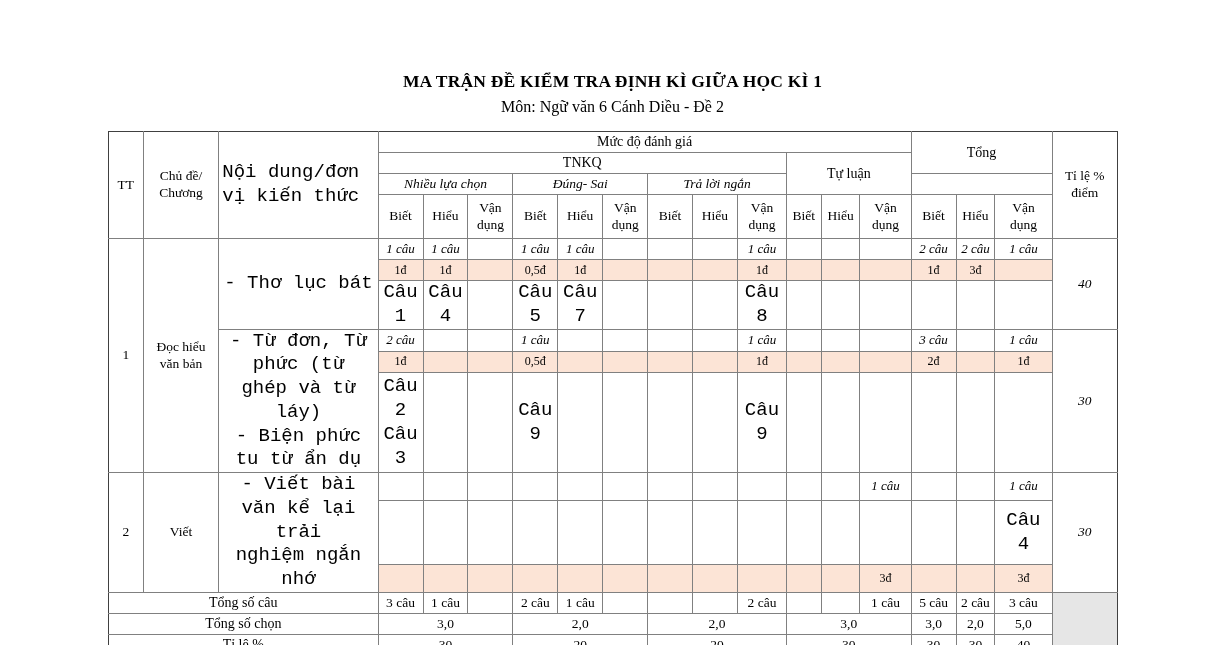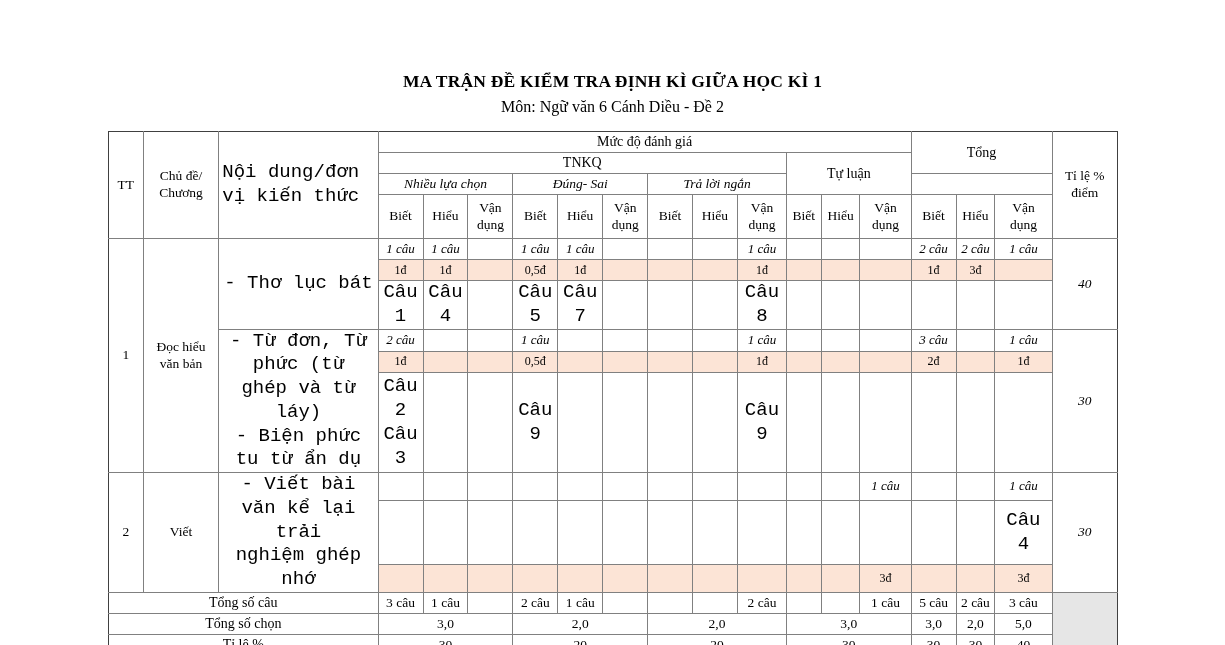--- a/index.html
+++ b/index.html
@@ -338,21 +338,21 @@
         <td class="cell-q"></td>
         <td class="cell-q"></td>
         <td class="cell-q"></td>
       </tr>
 
       <tr>
         <td class="topic outer-l" rowspan="3">2</td>
         <td class="topic" rowspan="3">Viết</td>
         <td class="content-cell" rowspan="3">
           <div>- Viết bài văn kể lại trải</div>
-          <div>nghiệm ghép nhớ</div>
+          <div>nghiệm ngắn nhớ</div>
         </td>
         <td class="cell-count"></td>
         <td class="cell-count"></td>
         <td class="cell-count"></td>
         <td class="cell-count"></td>
         <td class="cell-count"></td>
         <td class="cell-count"></td>
         <td class="cell-count"></td>
         <td class="cell-count"></td>
         <td class="cell-count"></td>

